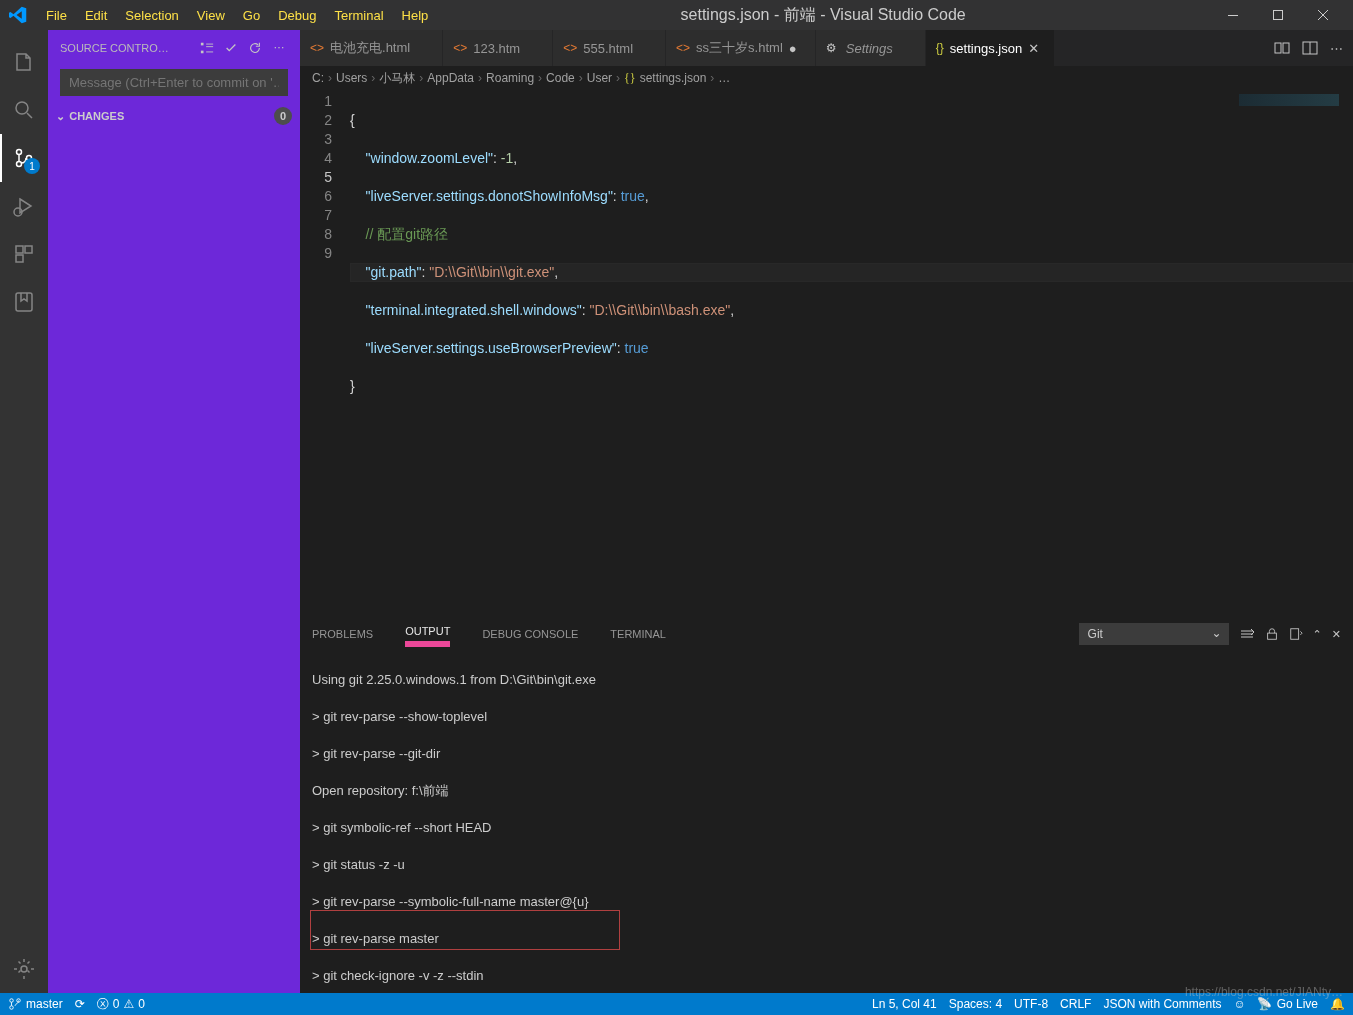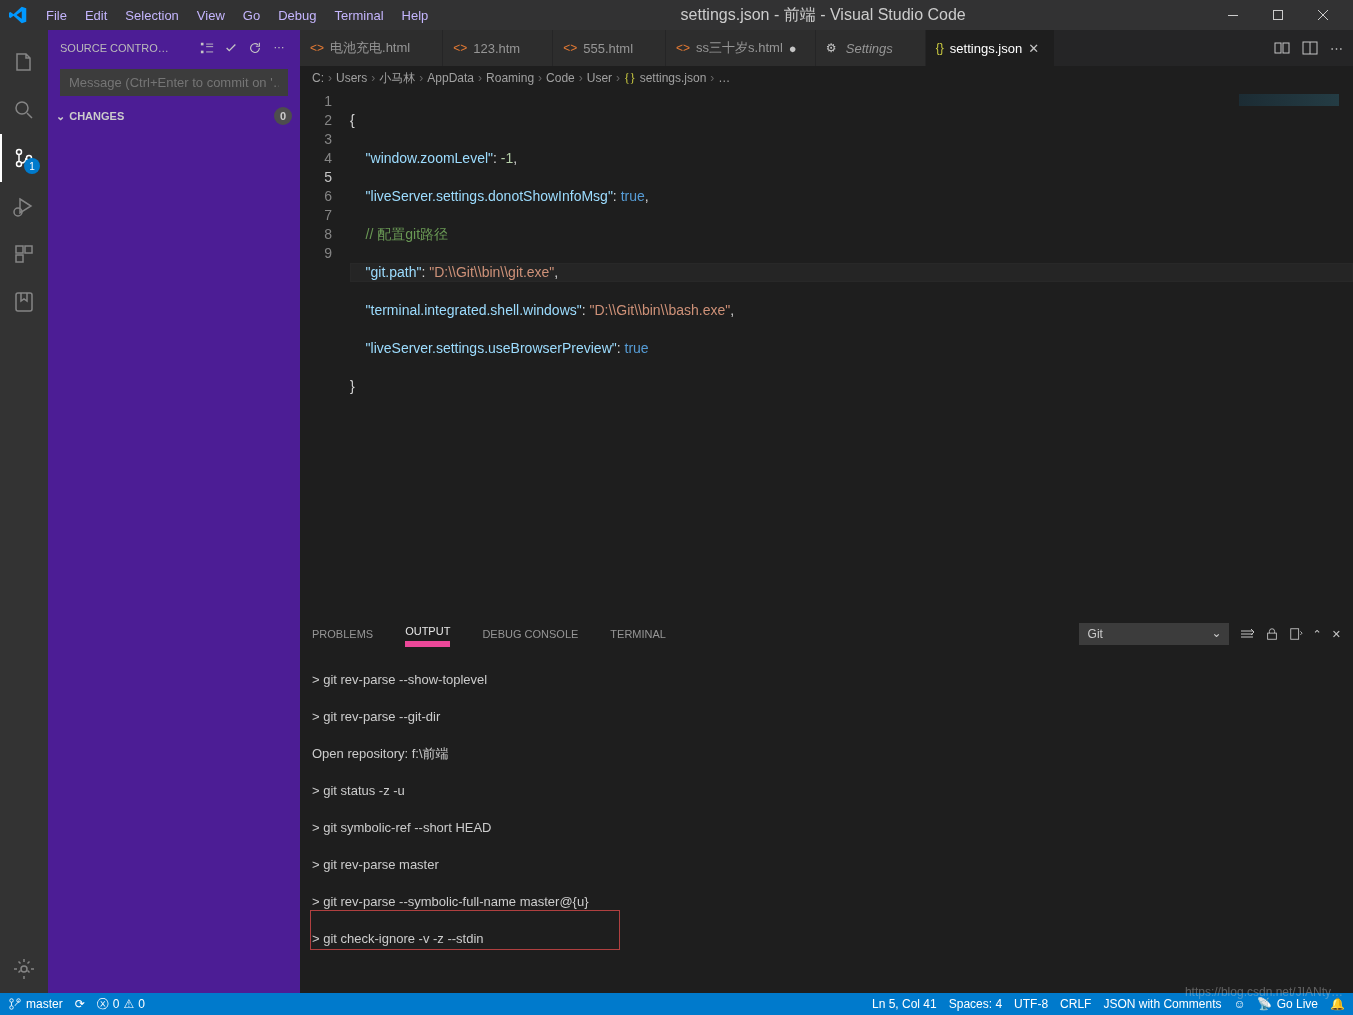--- a/index.html
+++ b/index.html
@@ -1,31 +1,31 @@
 <!DOCTYPE html>
 <html><head>
 <meta charset="utf-8">
 <style>
 * { margin: 0; padding: 0; box-sizing: border-box; font-family: "Segoe UI", sans-serif; }
 html, body { width: 1353px; height: 1015px; overflow: hidden; background: #1e1e1e; color: #cccccc; font-size: 13px; }
 .title-bar { height: 30px; background: #323233; display: flex; align-items: center; padding: 0 8px; }
 .logo { width: 20px; height: 20px; margin-right: 10px; display: flex; align-items: center; justify-content: center; }
 .menu { display: flex; gap: 2px; }
-.menu-item { padding: 4px 8px; color: #c4b5fd; cursor: pointer; }
+.menu-item { padding: 4px 8px; color: #fde047; cursor: pointer; }
 .title-text { flex: 1; text-align: center; color: #cccccc; font-size: 16px; }
 .win-controls { display: flex; gap: 0; margin-left: auto; }
 .win-btn { width: 45px; height: 30px; display: flex; align-items: center; justify-content: center; color: #cccccc; }
 .body-area { display: flex; height: calc(100% - 52px); }
 .activity-bar { width: 48px; background: #333333; display: flex; flex-direction: column; align-items: center; padding-top: 8px; }
 .act-item { width: 48px; height: 48px; display: flex; align-items: center; justify-content: center; color: #858585; position: relative; }
 .act-item.active { color: #ffffff; }
 .act-item.active::before { content: ''; position: absolute; left: 0; top: 0; bottom: 0; width: 2px; background: #fff; }
 .act-badge { position: absolute; bottom: 8px; right: 8px; background: #007acc; color: #fff; border-radius: 8px; min-width: 16px; height: 16px; font-size: 10px; display: flex; align-items: center; justify-content: center; padding: 0 4px; }
 .act-bottom { margin-top: auto; }
-.sidebar { width: 252px; background: #4c1d95; display: flex; flex-direction: column; }
+.sidebar { width: 252px; background: #6d28d9; display: flex; flex-direction: column; }
 .sb-header { height: 35px; display: flex; align-items: center; padding: 0 12px; font-size: 11px; color: #bbbbbb; gap: 6px; }
 .sb-title { flex: 1; white-space: nowrap; overflow: hidden; text-overflow: ellipsis; }
 .sb-icon { width: 18px; height: 18px; display: flex; align-items: center; justify-content: center; color: #c5c5c5; }
 .sb-input { margin: 4px 12px 8px; }
 .sb-input input { width: 100%; background: #3c3c3c; border: 1px solid #3c3c3c; color: #cccccc; padding: 5px 8px; font-size: 13px; outline: none; }
 .sb-section { height: 24px; display: flex; align-items: center; padding: 0 8px; font-size: 11px; font-weight: 700; color: #cccccc; }
 .sb-chev { margin-right: 4px; }
 .sb-section .badge { margin-left: auto; background: #4d4d4d; color: #cccccc; border-radius: 10px; min-width: 18px; height: 18px; font-size: 11px; display: flex; align-items: center; justify-content: center; padding: 0 6px; }
 .main { flex: 1; display: flex; flex-direction: column; background: #1e1e1e; }
 .tabs { height: 36px; background: #252526; display: flex; align-items: stretch; }
@@ -315,27 +315,28 @@
               <svg width="14" height="14" viewBox="0 0 16 16">
                 <rect x="2" y="2" width="9" height="12" fill="none" stroke="currentColor"></rect>
                 <path d="M13 5l2 2-2 2" stroke="currentColor" fill="none"></path>
               </svg>
             </span>
           <span>⌃</span>
           <span>✕</span>
         </div>
       </div>
       <div class="panel-body">
+<div>Using git 2.25.0.windows.1 from D:\Git\bin\git.exe</div>
 <div>&gt; git rev-parse --show-toplevel</div>
 <div>&gt; git rev-parse --git-dir</div>
 <div>Open repository: f:\前端</div>
+<div>&gt; git symbolic-ref --short HEAD</div>
 <div>&gt; git status -z -u</div>
-<div>&gt; git symbolic-ref --short HEAD</div>
+<div>&gt; git rev-parse --symbolic-full-name master@{u}</div>
 <div>&gt; git rev-parse master</div>
-<div>&gt; git rev-parse --symbolic-full-name master@{u}</div>
 <div>&gt; git check-ignore -v -z --stdin</div>
 
 
 
 
 
 
 
 
 

